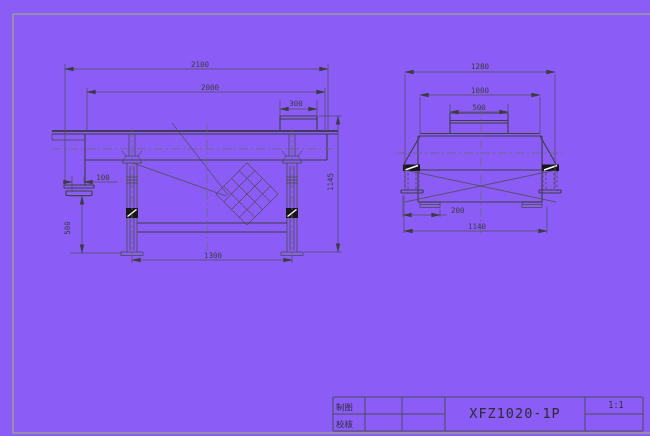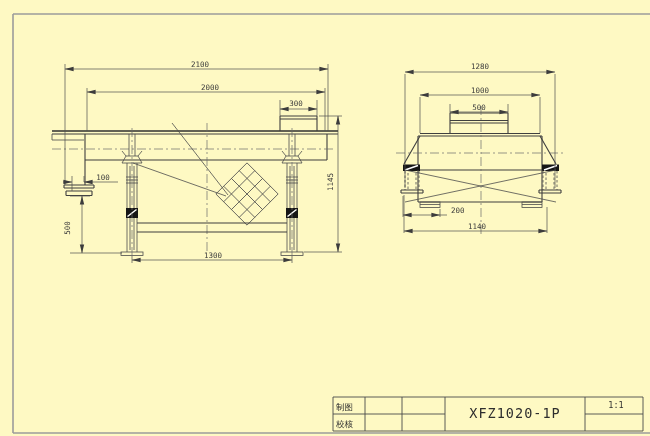--- a/index.html
+++ b/index.html
@@ -1,16 +1,16 @@
 <!DOCTYPE html>
 <html><head>
 <meta charset="utf-8">
 <style>
   html,body{margin:0;padding:0;background:#fff;}
-  .canvas{position:relative;width:650px;height:436px;background:#fef9c3;overflow:hidden;
+  .canvas{position:relative;width:650px;height:436px;background:#8b5cf6;overflow:hidden;
           font-family:"DejaVu Sans Mono","Liberation Mono",monospace;}
   svg{position:absolute;left:0;top:0;}
   .thin   {stroke:#4d4d4d;stroke-width:0.8;fill:none;}
   .med    {stroke:#3f3f3f;stroke-width:1.1;fill:none;}
   .thick  {stroke:#2e2e2e;stroke-width:1.6;fill:none;}
   .cl     {stroke:#6a6a6a;stroke-width:0.7;fill:none;stroke-dasharray:9 3 2 3;}
   .dash   {stroke:#4d4d4d;stroke-width:0.8;fill:none;stroke-dasharray:2.5 2;}
   .dim    {stroke:#4d4d4d;stroke-width:0.7;fill:none;}
   .blackfill{fill:#161616;stroke:none;}
   .slash  {stroke:#ffffff;stroke-width:1.4;fill:none;}

